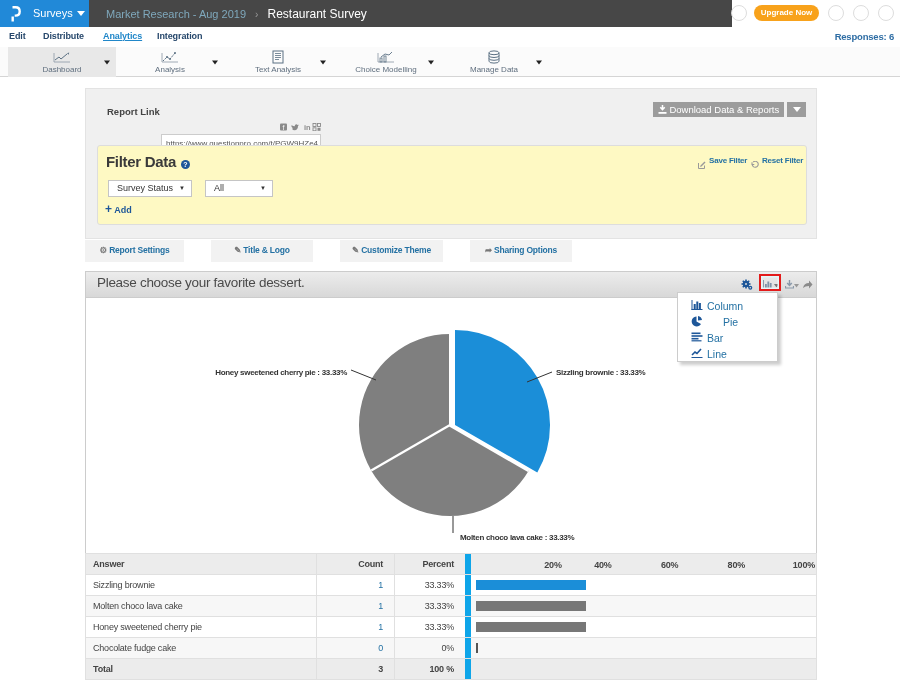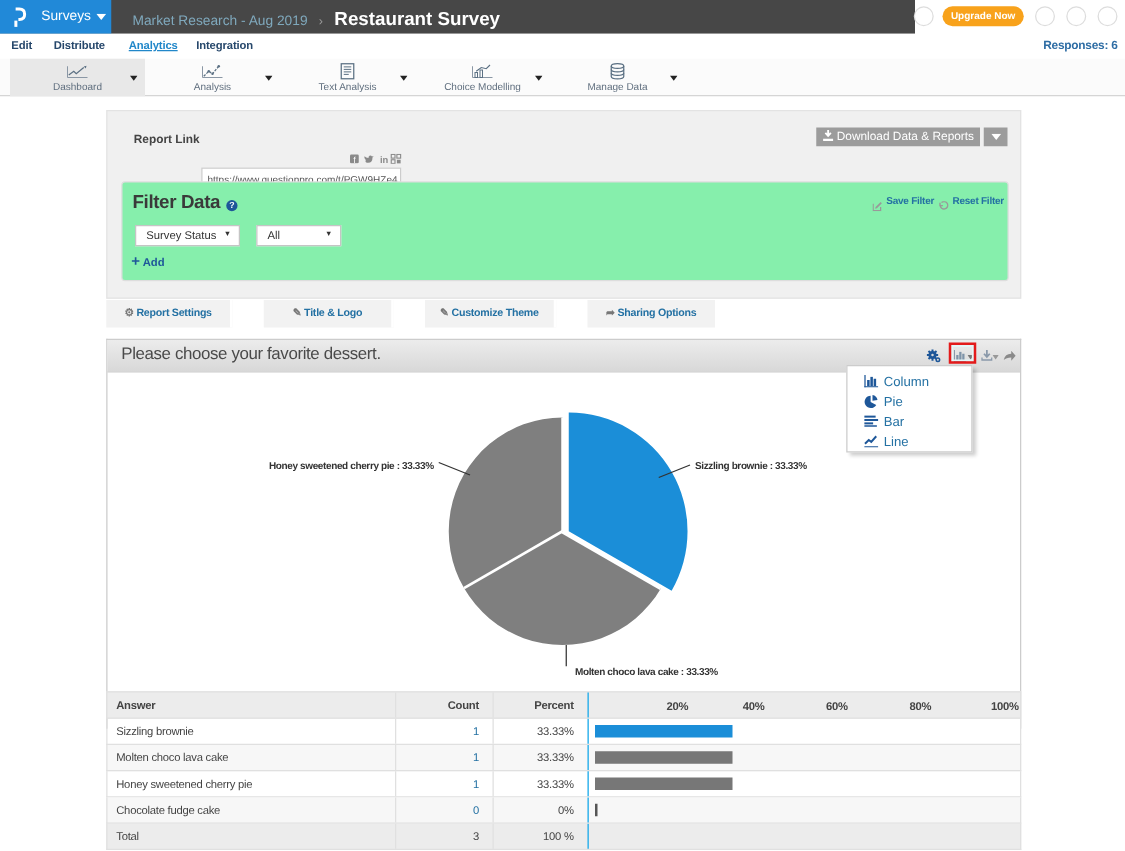--- a/index.html
+++ b/index.html
@@ -4,21 +4,21 @@
 <style>
   * { margin:0; padding:0; box-sizing:border-box; }
   html,body { width:900px; height:681px; background:#fff; font-family:"Liberation Sans", sans-serif; }
   #page { position:relative; width:900px; height:681px; overflow:hidden; background:#fff; }
   .abs { position:absolute; }
 
   
   #topbar { position:absolute; left:0; top:0; width:732px; height:27px; background:#474747; }
   #blueblk { position:absolute; left:0; top:0; width:89px; height:27px; background:#2189d8; color:#fff; }
   #crumb { position:absolute; left:106px; top:7px; font-size:11px; color:#7fa8bc; }
-  #crumb b { color:#fff; font-weight:bold; font-size:15px; }
+  #crumb b { color:#fff; font-weight:normal; font-size:12px; }
   #crumb .sep { color:#9a9a9a; font-size:10px; padding:0 6px; }
   .cir { position:absolute; top:5px; width:16px; height:16px; border:1px solid #ddd; border-radius:50%; color:#fff; font-size:9px; text-align:center; line-height:15px; }
   #upg { position:absolute; left:754px; top:5px; width:65px; height:16px; background:#f8a21b; border-radius:8px; color:#fff; font-size:8px; font-weight:bold; text-align:center; line-height:16px; }
 
   
   #nav { position:absolute; left:0; top:27px; width:900px; height:20px; background:#fff; font-size:9px; font-weight:bold; letter-spacing:-0.1px; color:#26476b; }
   #nav span { position:absolute; top:4px; }
   #resp { position:absolute; top:4px; right:6px; color:#2e6da4; font-size:9.5px; font-weight:bold; letter-spacing:-0.2px; }
 
   
@@ -31,21 +31,21 @@
 
   
   #gsec { position:absolute; left:85px; top:88px; width:732px; height:151px; background:#f0f0f0; border:1px solid #e3e3e3; }
   #rlbl { position:absolute; left:21px; top:17px; font-size:9.5px; font-weight:bold; color:#444; }
   #rinput { position:absolute; left:75px; top:13px; width:160px; height:18px; background:#fff; border:1px solid #ccc; font-size:8px; color:#555; line-height:17px; padding-left:4px; overflow:hidden; white-space:nowrap;margin-top:32px; }
   #socials { position:absolute; left:194px; top:34px; width:50px; font-size:8px; color:#888; }
   #dlbtn { position:absolute; left:567px; top:13px; width:131px; height:15px; background:#9c9c9c; color:#fff; font-size:9.5px; text-align:center; line-height:15px; }
   #dlcaret { position:absolute; left:701px; top:13px; width:19px; height:15px; background:#9c9c9c; text-align:center; line-height:9px; }
 
   
-  #fpanel { position:absolute; left:11px; top:56px; width:710px; height:80px; background:#86efac; border:1px solid #ddd; border-radius:3px; }
+  #fpanel { position:absolute; left:11px; top:56px; width:710px; height:80px; background:#fef9c3; border:1px solid #ddd; border-radius:3px; }
   #fhead { position:absolute; left:8px; top:7px; font-size:15px; font-weight:bold; letter-spacing:-0.3px; color:#3a3a3a; }
   #fq { position:absolute; left:83px; top:14px; width:9px; height:9px; background:#1e5799; border-radius:50%; color:#fff; font-size:7px; font-weight:bold; text-align:center; line-height:9px; }
   .flink { position:absolute; top:10px; font-size:8px; letter-spacing:-0.2px; font-weight:bold; color:#2471a3; white-space:nowrap;text-align:right; }
   .fsel { position:absolute; top:34px; height:17px; background:#fff; border:1px solid #c5c5c5; font-size:9px; color:#333; line-height:15px; padding-left:8px; }
   .fsel .car { position:absolute; right:6px; top:0; font-size:6px; color:#333; }
   #fadd { position:absolute; left:7px; top:56px; font-size:9px; font-weight:bold; color:#1e5799; }
   #fadd b { font-size:12px; }
 
   
   #tabs { position:absolute; left:85px; top:240px; height:22px; display:flex;gap:25px; }
@@ -65,21 +65,21 @@
 
   
   #redbox { position:absolute; left:759px; top:274px; width:22px; height:17px; border:2.5px solid #e31b1b; box-shadow:inset 0 0 0 1.5px #e4f6f8; z-index:31; }
 
   
   #tbl { position:absolute; left:85px; top:553px; width:732px; font-size:9px; letter-spacing:-0.2px; color:#444; }
   .trow { position:relative; display:flex; width:732px; height:21px; border:1px solid #e0e0e0; border-top:none; }
   .trow.hd { height:22px; background:#ececec; font-weight:bold; border-top:1px solid #e0e0e0; }
   .c1 { width:232px; padding-left:7px; line-height:21px; border-right:1px solid #e0e0e0; }
   .c2 { width:78px; padding-right:11px; text-align:right; line-height:21px; border-right:1px solid #e0e0e0; }
-  .c3 { width:76px; padding-right:11px; text-align:right; line-height:21px; border-right:1px solid #0ea5e9; }
+  .c3 { width:76px; padding-right:11px; text-align:right; line-height:21px; border-right:6px solid #0ea5e9; }
   .c4 { position:relative; width:346px; }
   .blue { color:#2471a3; }
   .bar { position:absolute; left:5px; top:5px; height:10px; }
   .axl { position:absolute; top:0; line-height:22px; font-weight:bold; font-size:9px; transform:translateX(-50%); }
 </style>
 </head>
 <body>
 <div id="page">
 
   <div id="topbar">
@@ -293,21 +293,21 @@
           <rect x="4.8" y="1.5" width="2" height="7.5" fill="#1e5799"></rect>
           <rect x="7.4" y="3" width="2" height="6" fill="#1e5799"></rect>
         </svg>
       <span style="margin-left:16px">Column</span>
     </div>
     <div class="mitem" style="top:23px">
       <svg class="micon" width="11" height="11" viewBox="0 0 11 11">
           <path d="M5,5.5 L5,0.5 A5,5 0 1 0 9.5,8 Z" fill="#1e5799"></path>
           <path d="M6.5,4.5 L6.5,0 A5,5 0 0 1 10.5,4 Z" fill="#1e5799"></path>
         </svg>
-      <span style="margin-left:16px">Pie</span>
+      <span style="margin-left:32px">Pie</span>
     </div>
     <div class="mitem" style="top:39px">
       <svg class="micon" width="11" height="10" viewBox="0 0 11 10">
           <rect x="0" y="0.5" width="9" height="1.6" fill="#1e5799"></rect>
           <rect x="0" y="3.2" width="11" height="1.6" fill="#1e5799"></rect>
           <rect x="0" y="5.9" width="7" height="1.6" fill="#1e5799"></rect>
           <rect x="0" y="8.2" width="10" height="1.2" fill="#1e5799"></rect>
         </svg>
       <span style="margin-left:16px">Bar</span>
     </div>
@@ -321,21 +321,21 @@
   </div>
 
   <div id="redbox"></div>
 
   <div id="tbl">
     <div class="trow hd">
       <div class="c1">Answer</div>
         <div class="c2">Count</div>
         <div class="c3">Percent</div>
       <div class="c4">
-        <span class="axl" style="left:71px">20%</span>
+        <span class="axl" style="left:82px">20%</span>
         <span class="axl" style="left:131.9px">40%</span>
         <span class="axl" style="left:198.6px">60%</span>
         <span class="axl" style="left:265.3px">80%</span>
         <span class="axl" style="left:332.9px">100%</span>
       </div>
     </div>
     <div class="trow">
       <div class="c1">Sizzling brownie</div>
         <div class="c2 blue">1</div>
         <div class="c3">33.33%</div>
@@ -360,21 +360,21 @@
         </div>
     </div>
     <div class="trow" style="background:#f7f7f7">
       <div class="c1">Chocolate fudge cake</div>
         <div class="c2 blue">0</div>
         <div class="c3">0%</div>
       <div class="c4">
           <div class="bar" style="width:2px;background:#555"></div>
         </div>
     </div>
-    <div class="trow" style="background:#ececec;font-weight:normal">
+    <div class="trow" style="background:#ececec;font-weight:bold">
       <div class="c1">Total</div>
         <div class="c2">3</div>
         <div class="c3">100 %</div>
       <div class="c4"></div>
     </div>
   </div>
 
 </div>
 
 </body></html>

